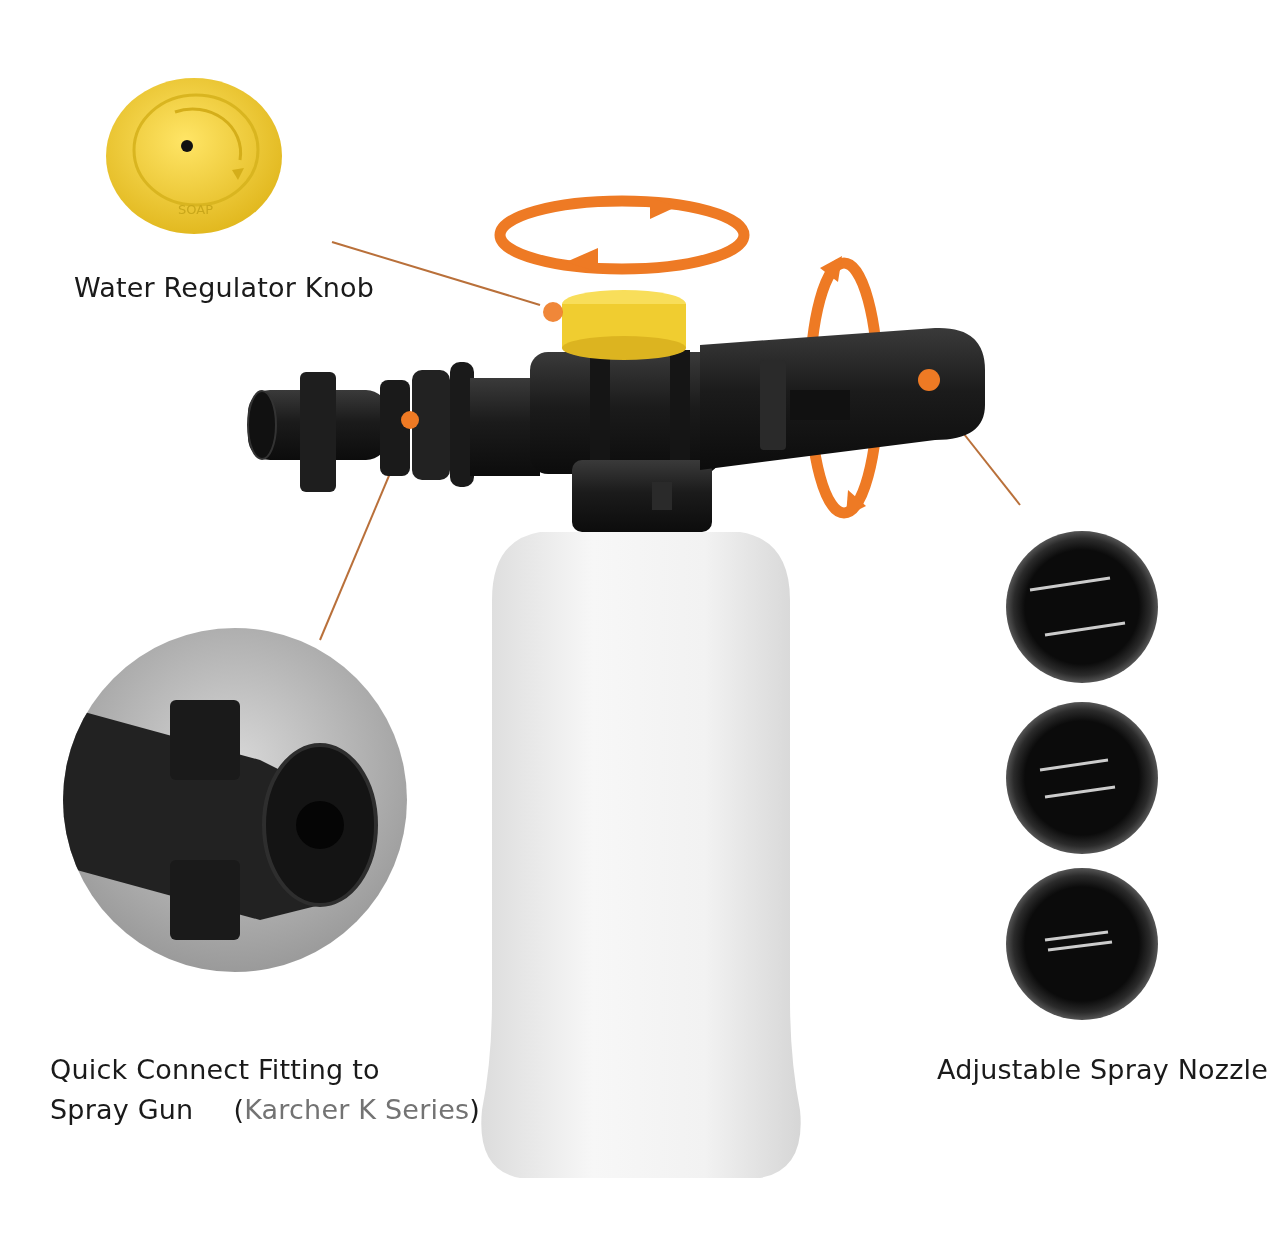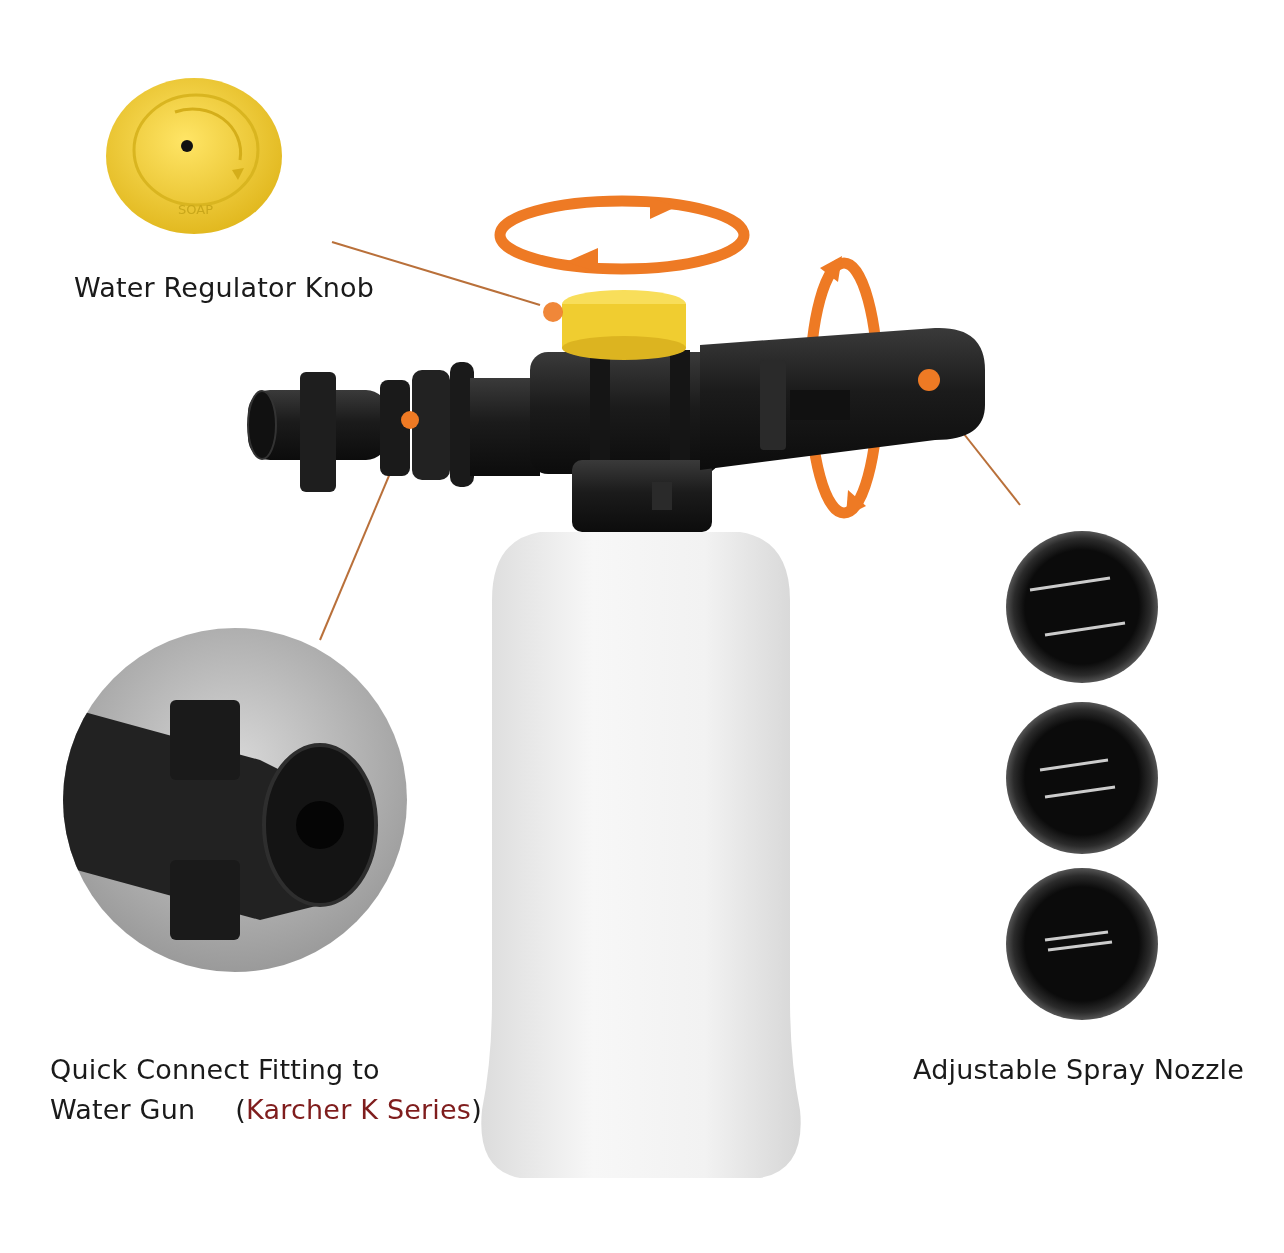--- a/index.html
+++ b/index.html
@@ -1,18 +1,18 @@
 <!DOCTYPE html>
 <html><head>
 <meta charset="utf-8">
 <style>
   html,body{margin:0;padding:0;background:#ffffff;}
   body{width:1284px;height:1253px;position:relative;overflow:hidden;font-family:"DejaVu Sans","Liberation Sans",sans-serif;}
   .label{position:absolute;color:#1a1a1a;font-size:27px;line-height:40px;white-space:nowrap;letter-spacing:0.2px;}
-  .accent{color:#7f1d1d;}
+  .accent{color:#737373;}
   svg{position:absolute;left:0;top:0;}
 </style>
 </head>
 <body>
 
 <svg width="1284" height="1253" viewBox="0 0 1284 1253">
   <defs>
     <radialGradient id="knobGrad" cx="0.45" cy="0.4" r="0.6">
       <stop offset="0" stop-color="#ffe566"></stop>
       <stop offset="1" stop-color="#e2b920"></stop>
@@ -129,16 +129,16 @@
     <circle cx="1082" cy="944" r="76" fill="url(#nozGrad)"></circle>
     <line x1="1045" y1="940" x2="1108" y2="932" stroke="#ccc" stroke-width="3"></line>
     <line x1="1048" y1="950" x2="1112" y2="942" stroke="#ccc" stroke-width="3"></line>
   </g>
 </svg>
 
 <div class="label" style="left:74px;top:268px;">Water Regulator Knob</div>
 
 <div class="label" style="left:50px;top:1050px;">Quick Connect Fitting to</div>
 <div class="label" style="left:50px;top:1090px;">
-  <span>Water Gun</span><span style="display:inline-block;width:40px;"></span><span>(</span><span class="accent">Karcher K Series</span><span>)</span>
+  <span>Spray Gun</span><span style="display:inline-block;width:40px;"></span><span>(</span><span class="accent">Karcher K Series</span><span>)</span>
 </div>
 
-<div class="label" style="left:913px;top:1050px;">Adjustable Spray Nozzle</div>
+<div class="label" style="left:937px;top:1050px;">Adjustable Spray Nozzle</div>
 
 </body></html>

